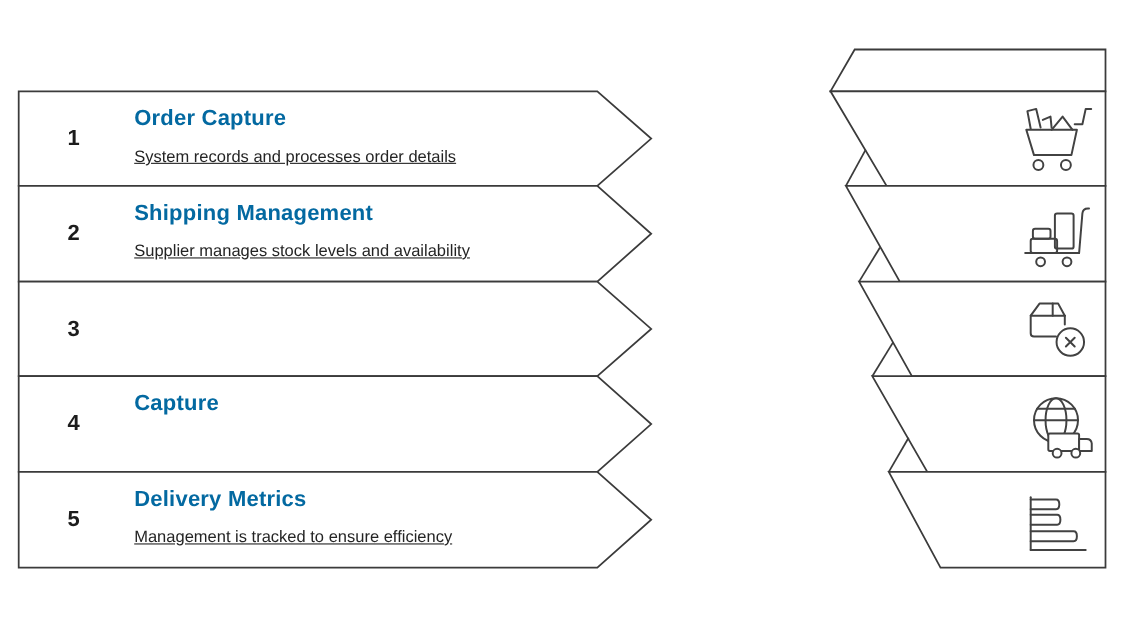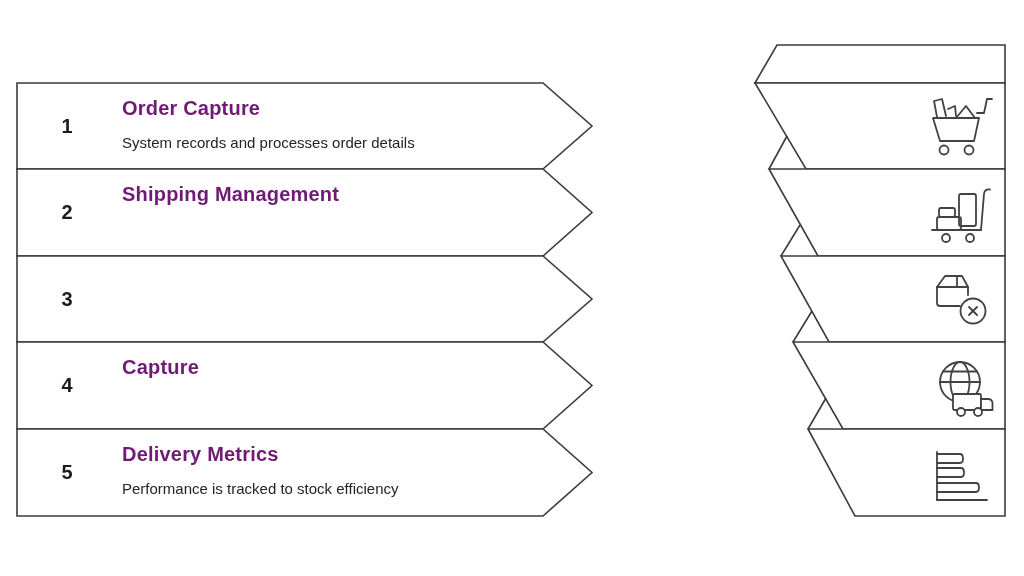--- a/index.html
+++ b/index.html
@@ -50,29 +50,30 @@
   .step-texts {
     position: absolute;
     left: 122px;
     top: 12px;
     width: 400px;
   }
   .step-title {
     font-size: 20px;
     font-weight: 700;
     line-height: 26px;
-    color: #701a75;
+    color: #0369a1;
     letter-spacing: 0.2px;
   }
   .step-desc {
     margin-top: 12px;
     font-size: 15px;
     font-weight: 400;
     line-height: 19px;
     color: #242424;
+    text-decoration: underline;
   }
   .icon-svg {
     position: absolute;
     fill: none;
     stroke: #424242;
     stroke-width: 1.8;
     stroke-linecap: round;
     stroke-linejoin: round;
   }
   .icon-fill-white { fill: #ffffff; }
@@ -107,39 +108,40 @@
     <div class="step-texts">
       <div class="step-title">Order Capture</div>
       <div class="step-desc">System records and processes order details</div>
     </div>
   </div>
 
   <div class="step-row" style="top:169px;height:87px">
     <div class="step-num">2</div>
     <div class="step-texts">
       <div class="step-title">Shipping Management</div>
+      <div class="step-desc">Supplier manages stock levels and availability</div>
     </div>
   </div>
 
   <div class="step-row" style="top:256px">
     <div class="step-num">3</div>
   </div>
 
   <div class="step-row" style="top:342px;height:87px">
     <div class="step-num">4</div>
     <div class="step-texts">
       <div class="step-title">Capture</div>
     </div>
   </div>
 
   <div class="step-row" style="top:429px;height:87px">
     <div class="step-num">5</div>
     <div class="step-texts">
       <div class="step-title">Delivery Metrics</div>
-      <div class="step-desc">Performance is tracked to stock efficiency</div>
+      <div class="step-desc">Management is tracked to ensure efficiency</div>
     </div>
   </div>
 
   <svg class="icon-svg" style="left:929px;top:93px" width="66" height="64" viewBox="0 0 66 64">
     <path d="M8,24 L5,8 L13,6 L17,23"></path>
     <path d="M19,16 L26,13 L27,23"></path>
     <path d="M27,25 L37,13 L46,25"></path>
     <path d="M4,25 L50,25 L45,48 L11,48 Z"></path>
     <path d="M48,20 L55,20 L58,6 L63,6"></path>
     <circle cx="15" cy="57" r="4.5"></circle>

